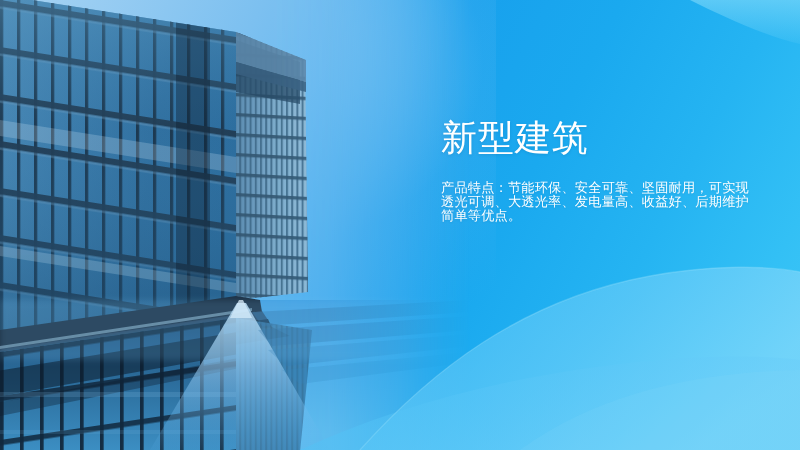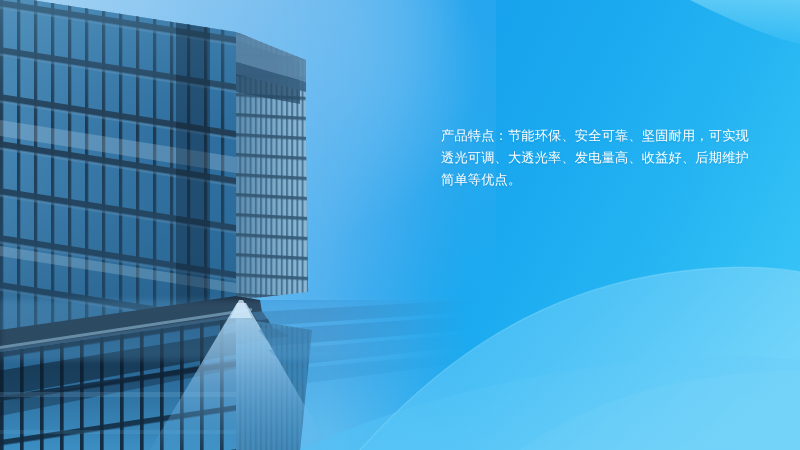--- a/index.html
+++ b/index.html
@@ -83,24 +83,24 @@
     line-height: 44px;
     font-weight: 300;
     letter-spacing: 1px;
     white-space: nowrap;
     text-shadow: 0 1px 3px rgba(8,70,120,0.18);
   }
   .headline .ln1 { display:block; }
   .headline .ln2 { display:block; }
 
   .blurb {
-    margin-top: 9px;
+    margin-top: 21px;
     color: #ffffff;
     font-size: 13.2px;
-    line-height: 22px;
+    line-height: 14px;
     font-weight: 400;
     letter-spacing: 0.2px;
     width: 312px;
     text-shadow: 0 1px 2px rgba(8,70,120,0.14);
   }
 </style>
 </head>
 <body>
 
 <div id="banner">
@@ -306,17 +306,18 @@
       <path d="M520,450 C600,392 700,372 800,370 L800,450 Z" fill="#8ddffb" opacity="0.14"></path>
 
       <path d="M690,0 C726,18 766,36 800,44 L800,0 Z" fill="url(#wv3)"></path>
 
       <path d="M360,450 C430,372 520,300 650,276 C715,264 770,266 800,272" fill="none" stroke="#9ee4fc" stroke-opacity="0.30" stroke-width="1.4"></path>
     </svg>
   </div>
 
   <div class="copy">
     <div class="headline">
+      <span class="ln1">新型建筑</span>
     </div>
     <div class="blurb">产品特点：节能环保、安全可靠、坚固耐用，可实现透光可调、大透光率、发电量高、收益好、后期维护简单等优点。</div>
   </div>
 
 </div>
 
 </body></html>

